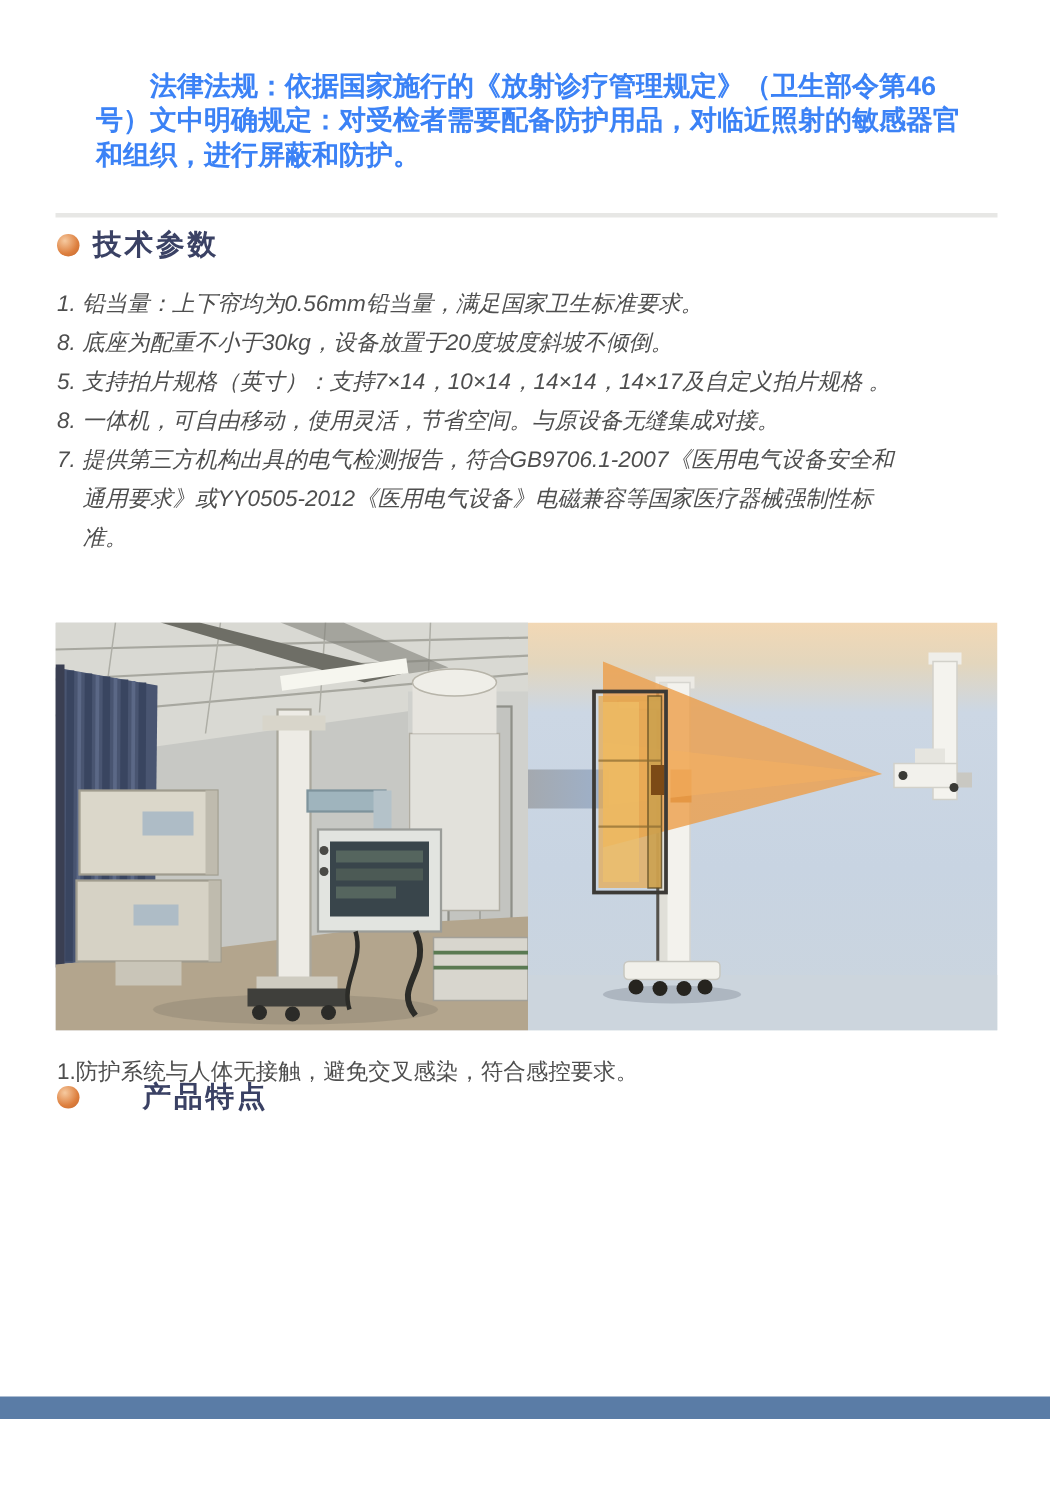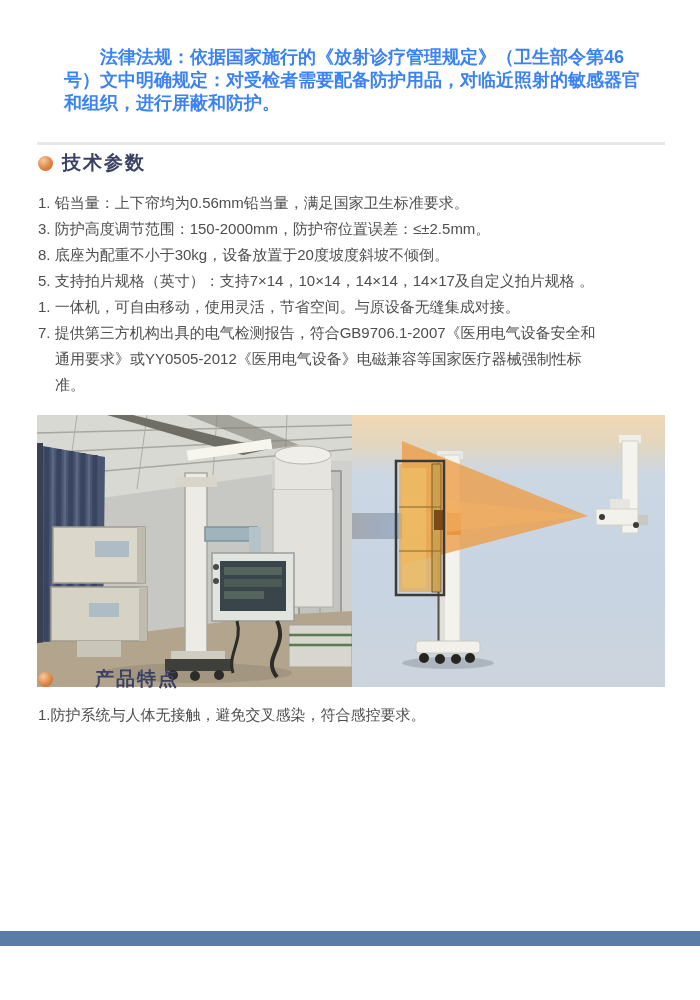--- a/index.html
+++ b/index.html
@@ -10,30 +10,30 @@
   .legal{
     position:absolute;left:64px;top:46px;width:577px;margin:0;
     font-size:18px;line-height:23px;font-weight:600;color:#3b82f6;
     text-indent:2em;letter-spacing:0;
   }
   .divider{
     position:absolute;left:37px;top:142px;width:628px;height:3px;background:#e7e7e5;
   }
   .sec-header{position:absolute;left:38px;display:flex;align-items:center;gap:9px;}
   .sec-header.tech{top:150px;}
-  .sec-header.feat{top:666px;gap:42px;}
+  .sec-header.feat{top:718px;gap:42px;}
   .bullet{
     width:15px;height:15px;border-radius:50%;flex:0 0 auto;
     background:radial-gradient(circle at 35% 30%, #f6caa0 0%, #dd7f3e 60%, #c4662c 100%);
   }
   .sec-title{
     font-size:19px;font-weight:bold;color:#3a4164;letter-spacing:2px;
   }
   .list{position:absolute;left:38px;color:#4e4e4e;}
-  .tech-list{top:190px;width:566px;font-size:15px;line-height:26px;}
+  .tech-list{top:190px;width:566px;font-size:15px;line-height:26px;font-style:italic;}
   .tech-list .li{padding-left:17px;text-indent:-17px;}
   .feat-list{top:699px;width:608px;font-size:15px;line-height:31px;}
   .figure{
     position:absolute;left:37px;top:415px;width:628px;height:272px;display:flex;
   }
   .figure svg{display:block;}
   .footer-bar{
     position:absolute;left:0;top:931px;width:700px;height:15px;background:#5a7ca6;
   }
 </style>
@@ -46,24 +46,23 @@
 
   <div class="divider"></div>
 
   <div class="sec-header tech">
     <span class="bullet"></span>
     <span class="sec-title">技术参数</span>
   </div>
 
   <div class="list tech-list">
     <div class="li">1. 铅当量：上下帘均为0.56mm铅当量，满足国家卫生标准要求。</div>
-    <div class="li">3. 防护高度调节范围：150-2000mm，防护帘位置误差：≤±2.5mm。</div>
     <div class="li">8. 底座为配重不小于30kg，设备放置于20度坡度斜坡不倾倒。</div>
     <div class="li">5. 支持拍片规格（英寸）：支持7×14，10×14，14×14，14×17及自定义拍片规格 。</div>
-    <div class="li">1. 一体机，可自由移动，使用灵活，节省空间。与原设备无缝集成对接。</div>
+    <div class="li">8. 一体机，可自由移动，使用灵活，节省空间。与原设备无缝集成对接。</div>
     <div class="li">7. 提供第三方机构出具的电气检测报告，符合GB9706.1-2007《医用电气设备安全和通用要求》或YY0505-2012《医用电气设备》电磁兼容等国家医疗器械强制性标准。</div>
   </div>
 
   <div class="figure">
 
     <svg width="315" height="272" viewBox="0 0 315 272">
       <rect x="0" y="0" width="315" height="272" fill="#c7c8c4"></rect>
 
       <polygon points="0,0 315,0 315,48 0,92" fill="#d9d9d3"></polygon>
       <path d="M0,18 L315,10 M0,38 L315,22 M0,62 L315,34" stroke="#a7a79f" stroke-width="1.5" fill="none"></path>

